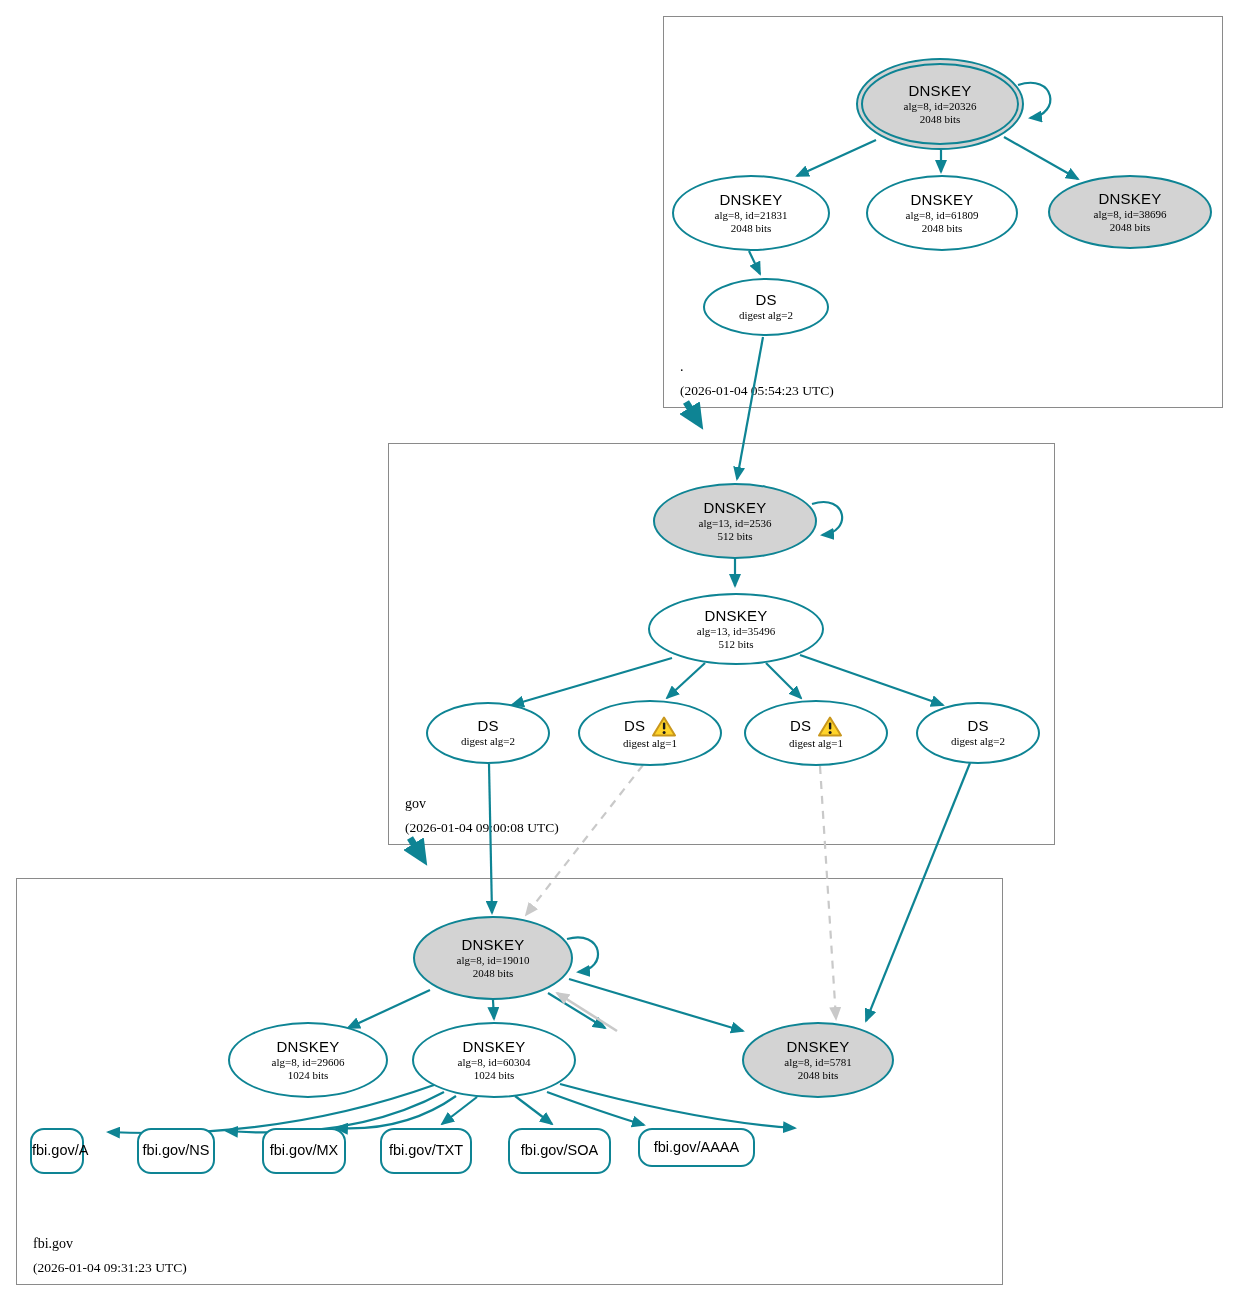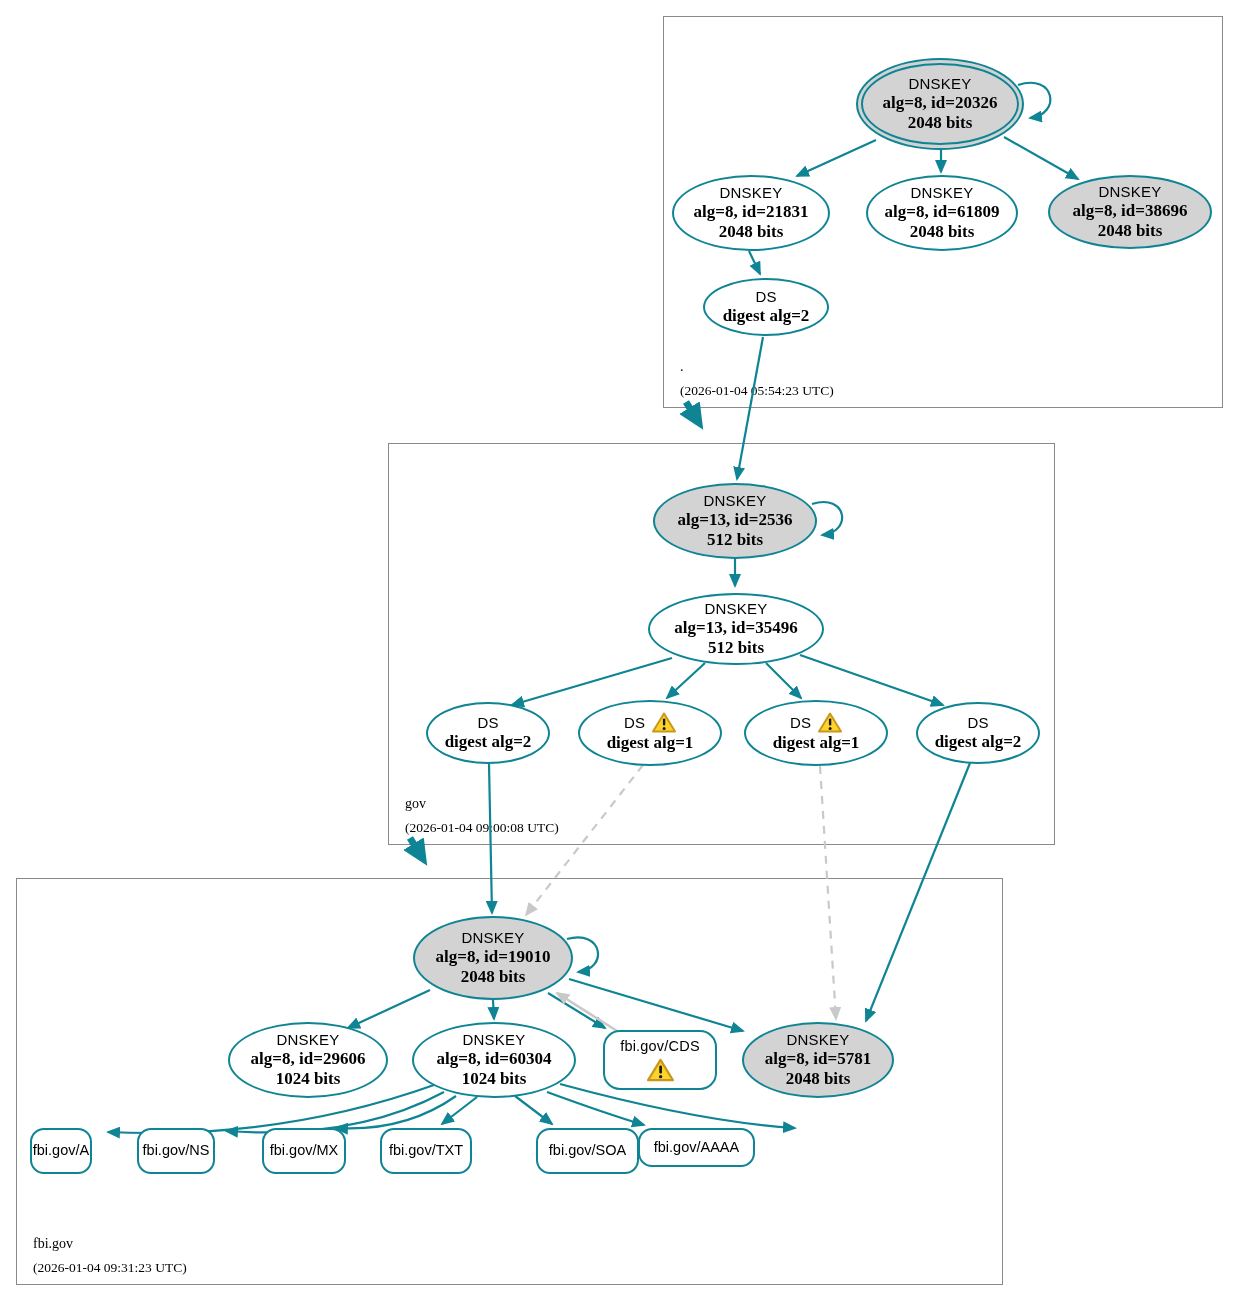--- a/index.html
+++ b/index.html
@@ -12,28 +12,28 @@
   .canvas{
     position:relative;width:1237px;height:1299px;background:#ffffff;overflow:hidden;
     font-family:"Liberation Sans",sans-serif;color:#000;
   }
   .zonebox{position:absolute;border:1px solid var(--box-border);background:transparent;z-index:1;}
   .zone-label{position:absolute;left:16px;bottom:32px;font-family:"Liberation Serif",serif;font-size:14px;color:#000;}
   .zone-ts{position:absolute;left:16px;bottom:8px;font-family:"Liberation Serif",serif;font-size:13.5px;color:#000;}
   svg.edges{position:absolute;left:0;top:0;z-index:2;}
   .node{
     position:absolute;z-index:3;box-sizing:border-box;
-    display:flex;flex-direction:column;align-items:center;justify-content:center;
+    display:flex;flex-direction:column;justify-content:center;
     border:2.2px solid var(--teal);background:#fff;text-align:center;line-height:1.2;
   }
   .ellipse{border-radius:50%;}
   .fill-gray{background:var(--node-gray);}
   .double::before{content:"";position:absolute;inset:3px;border:2px solid var(--teal);border-radius:50%;pointer-events:none;}
   .ntitle{font-size:15px;letter-spacing:.2px;white-space:nowrap;}
-  .nsub{font-family:"Liberation Serif",serif;font-size:17px;white-space:nowrap;font-weight:bold;}
+  .nsub{font-family:"Liberation Serif",serif;font-size:11px;white-space:nowrap;}
   .trow{display:flex;align-items:center;justify-content:center;gap:7px;}
   .rrbox{border-radius:14px;font-size:14.5px;}
   .cdsbox{border-radius:17px;gap:2px;}
   .warn{flex:0 0 auto;}
 </style>
 </head>
 <body>
 
 <div class="canvas">
 
@@ -178,46 +178,38 @@
   <div class="node ellipse" style="left:228px;top:1022px;width:160px;height:76px">
     <div class="ntitle">DNSKEY</div>
     <div class="nsub">alg=8, id=29606</div>
     <div class="nsub">1024 bits</div>
   </div>
   <div class="node ellipse" style="left:412px;top:1022px;width:164px;height:76px">
     <div class="ntitle">DNSKEY</div>
     <div class="nsub">alg=8, id=60304</div>
     <div class="nsub">1024 bits</div>
   </div>
-  <div class="node cdsbox" style="left:603px;top:1030px;width:114px;height:60px">
-    <div class="ntitle" style="font-size:14.5px">fbi.gov/CDS</div>
-    <svg class="warn" width="27" height="24" viewBox="0 0 24 21">
-      <path d="M12 1.5 L23 19.5 L1 19.5 Z" fill="#ffd42a" stroke="#c9971c" stroke-width="2" stroke-linejoin="round"></path>
-      <rect x="10.9" y="6.5" width="2.4" height="7" rx="1.1" fill="#1a1a1a"></rect>
-      <circle cx="12.1" cy="16.4" r="1.5" fill="#1a1a1a"></circle>
-    </svg>
-  </div>
   <div class="node ellipse fill-gray" style="left:742px;top:1022px;width:152px;height:76px">
     <div class="ntitle">DNSKEY</div>
     <div class="nsub">alg=8, id=5781</div>
     <div class="nsub">2048 bits</div>
   </div>
 
-  <div class="node rrbox" style="left:30px;top:1128px;width:62px;height:46px">
+  <div class="node rrbox" style="left:30px;top:1128px;width:54px;height:46px">
     <span>fbi.gov/A</span>
   </div>
   <div class="node rrbox" style="left:137px;top:1128px;width:78px;height:46px">
     <span>fbi.gov/NS</span>
   </div>
   <div class="node rrbox" style="left:262px;top:1128px;width:84px;height:46px">
     <span>fbi.gov/MX</span>
   </div>
   <div class="node rrbox" style="left:380px;top:1128px;width:92px;height:46px">
     <span>fbi.gov/TXT</span>
   </div>
-  <div class="node rrbox" style="left:536px;top:1128px;width:103px;height:46px">
+  <div class="node rrbox" style="left:508px;top:1128px;width:103px;height:46px">
     <span>fbi.gov/SOA</span>
   </div>
   <div class="node rrbox" style="left:638px;top:1128px;width:117px;height:39px">
     <span>fbi.gov/AAAA</span>
   </div>
 
 </div>
 
 </body></html>

